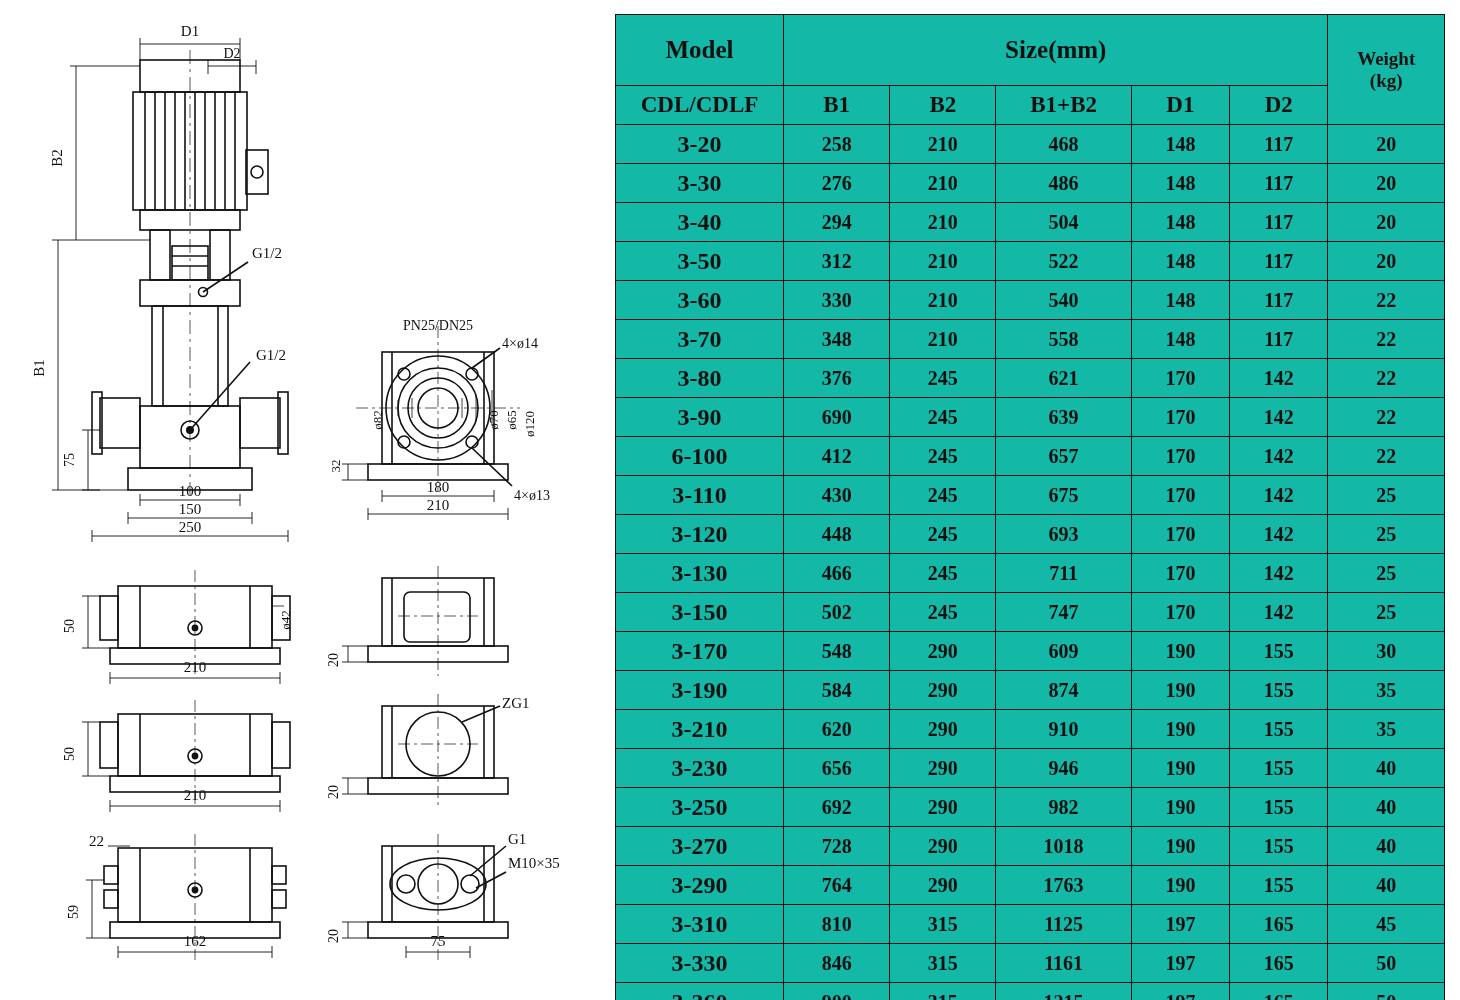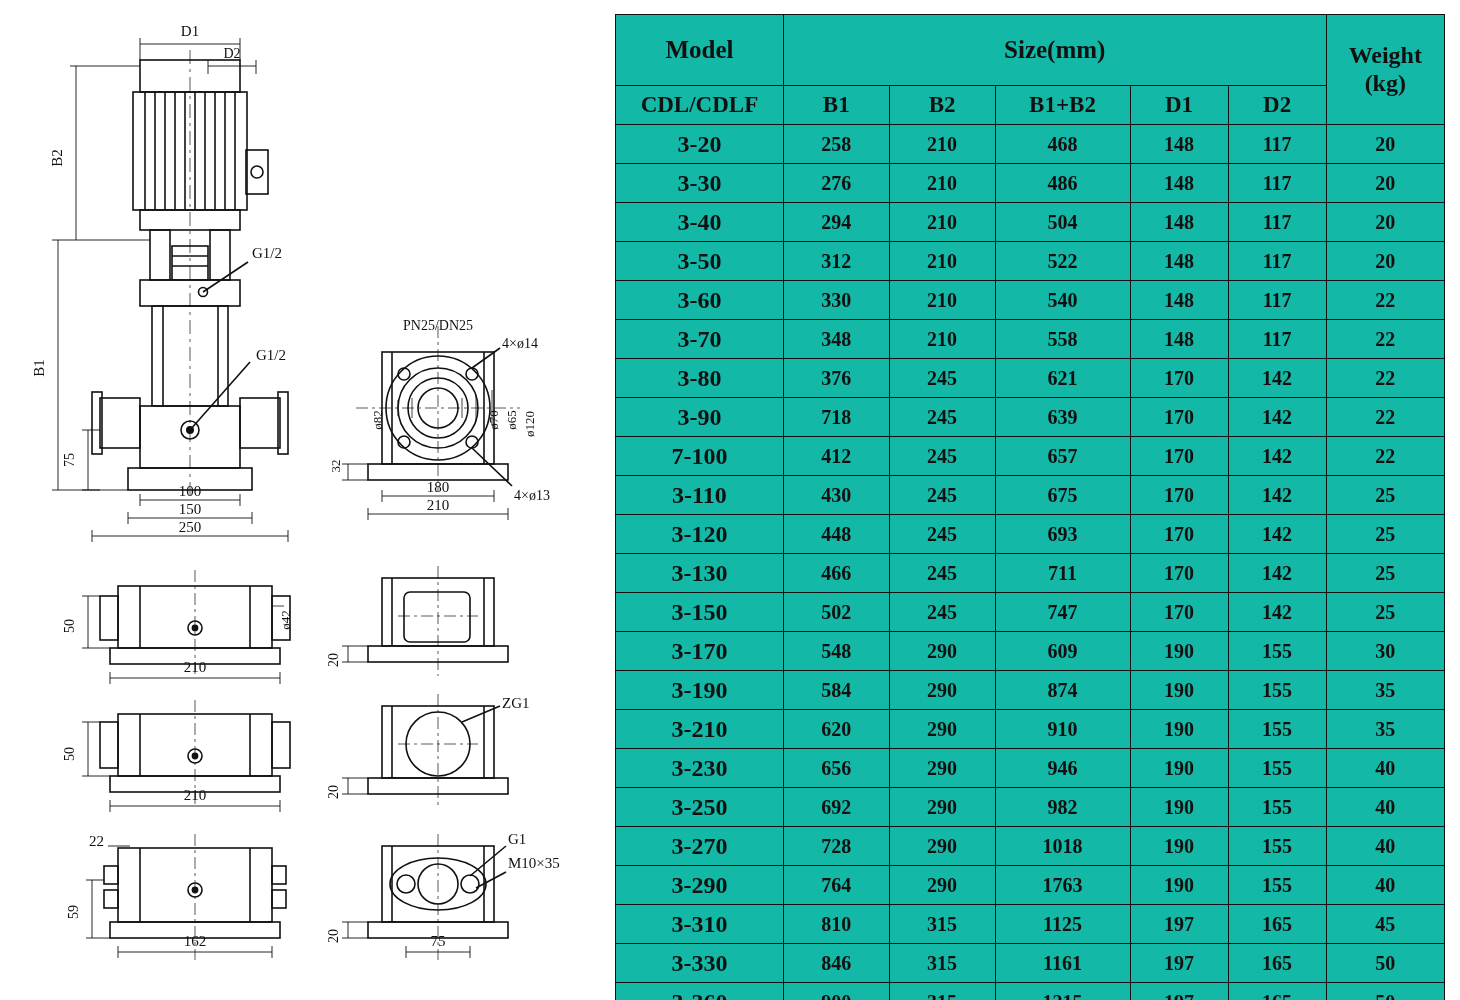--- a/index.html
+++ b/index.html
@@ -10,21 +10,21 @@
   .drawings{position:absolute;left:0;top:0;width:600px;height:1000px;}
   .dwg-svg{position:absolute;left:0;top:0;}
 
   
   .table-wrap{position:absolute;left:615px;top:14px;width:830px;}
   table{border-collapse:collapse;width:830px;background:#14b8a6;}
   table, th, td{border:1.6px solid #111;}
   th,td{text-align:center;vertical-align:middle;}
   th.h-model{font-size:25px;font-weight:bold;padding:8px 4px;width:166px;}
   th.h-size{font-size:25px;font-weight:bold;padding:21px 4px;}
-  th.h-weight{font-size:24px;font-weight:bold;padding:4px 4px;width:115px;line-height:1.15;}
+  th.h-weight{font-size:19px;font-weight:bold;padding:4px 4px;width:115px;line-height:1.15;}
   th.sub{font-size:23px;font-weight:bold;padding:6px 2px;}
   th.sub-model{font-size:23px;font-weight:bold;padding:6px 2px;text-align:center;}
   td{font-size:20px;font-weight:bold;padding:4px 2px;height:30px;}
   td.model{font-size:24px;font-weight:bold;}
   .w-b1{width:112px}.w-b2{width:112px}.w-sum{width:140px}.w-d1{width:103px}.w-d2{width:103px}
 </style>
 </head>
 <body>
 
 <div class="page">
@@ -377,29 +377,29 @@
             <td class="model">3-80</td>
             <td>376</td>
             <td>245</td>
             <td>621</td>
             <td>170</td>
             <td>142</td>
             <td>22</td>
           </tr>
           <tr>
             <td class="model">3-90</td>
-            <td>718</td>
+            <td>690</td>
             <td>245</td>
             <td>639</td>
             <td>170</td>
             <td>142</td>
             <td>22</td>
           </tr>
           <tr>
-            <td class="model">7-100</td>
+            <td class="model">6-100</td>
             <td>412</td>
             <td>245</td>
             <td>657</td>
             <td>170</td>
             <td>142</td>
             <td>22</td>
           </tr>
           <tr>
             <td class="model">3-110</td>
             <td>430</td>

